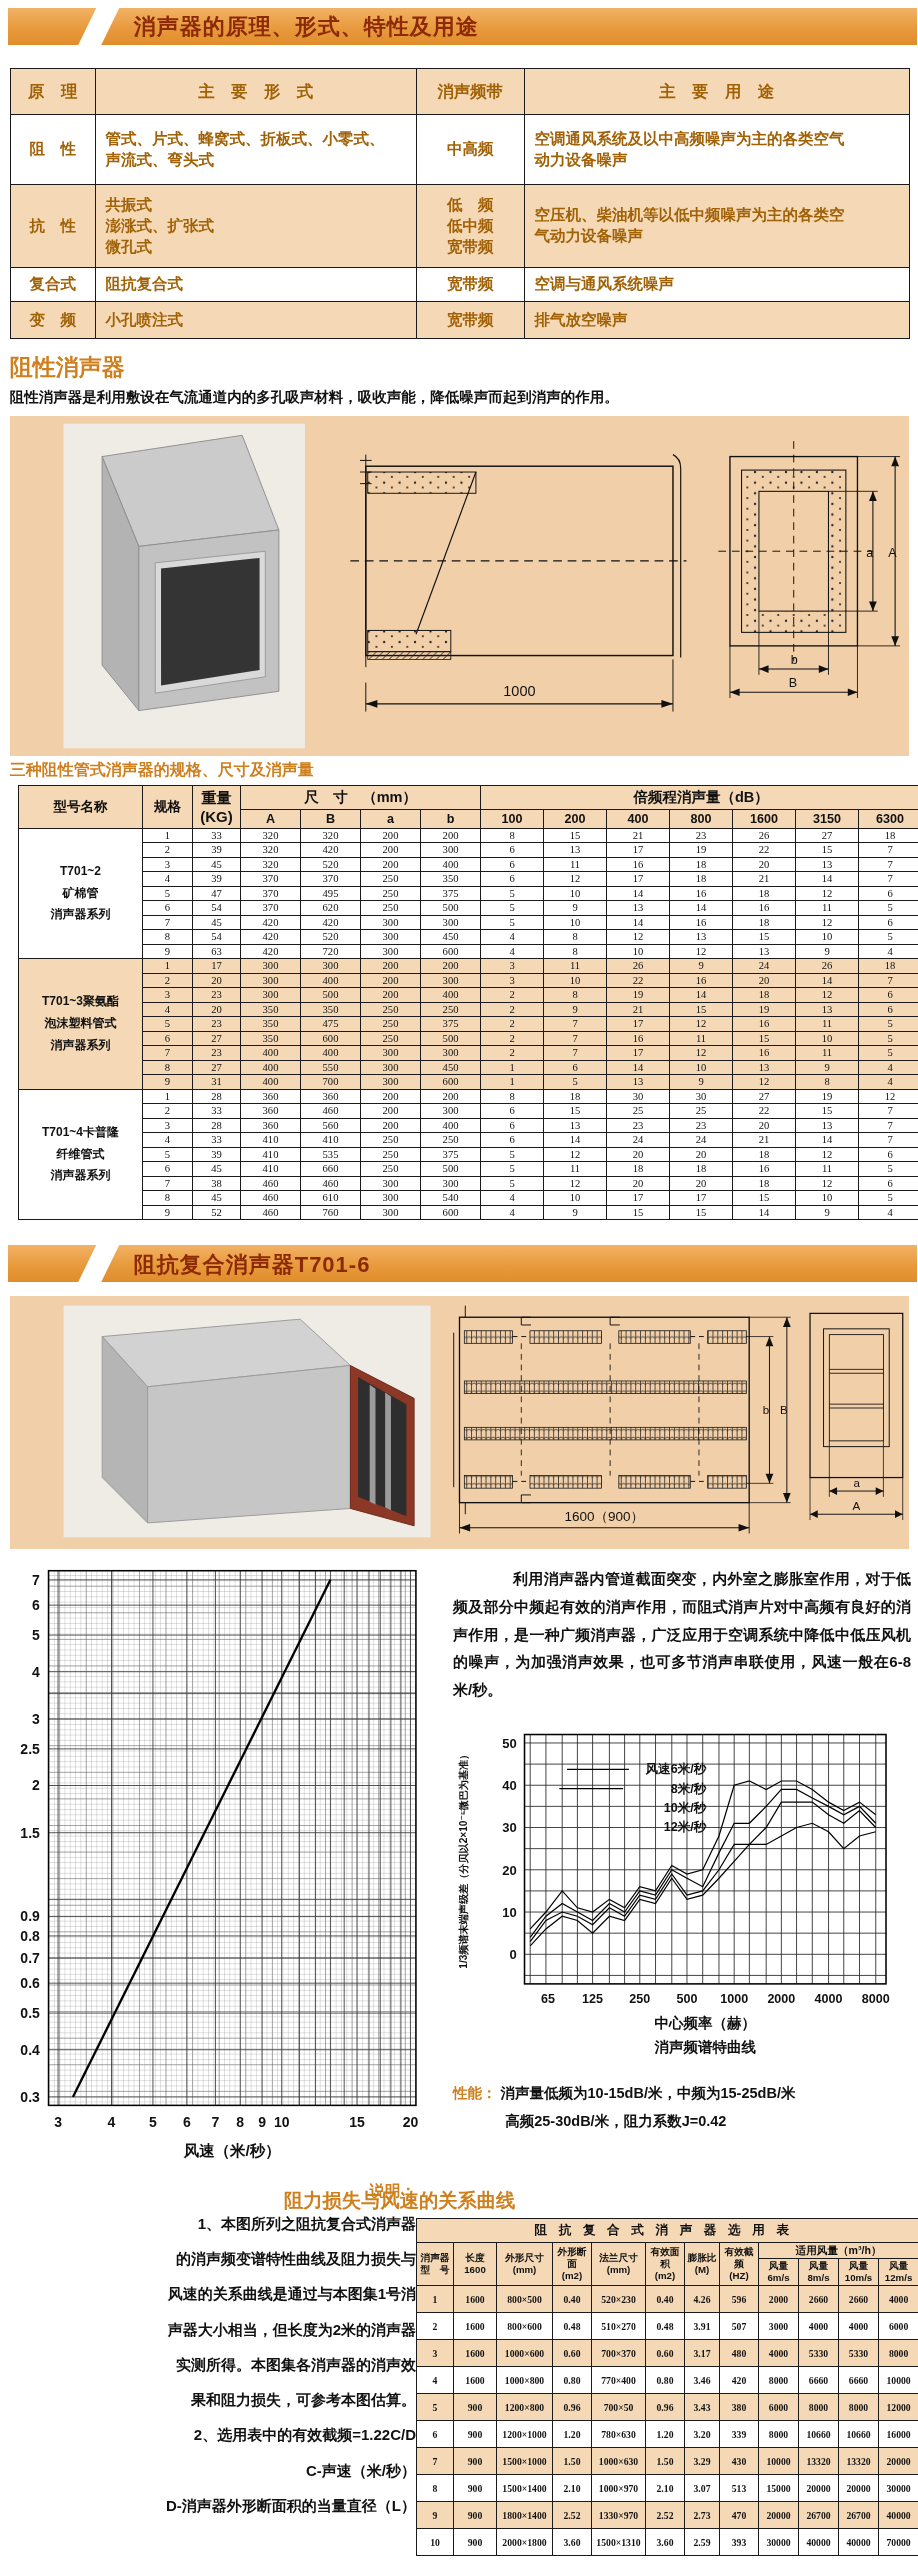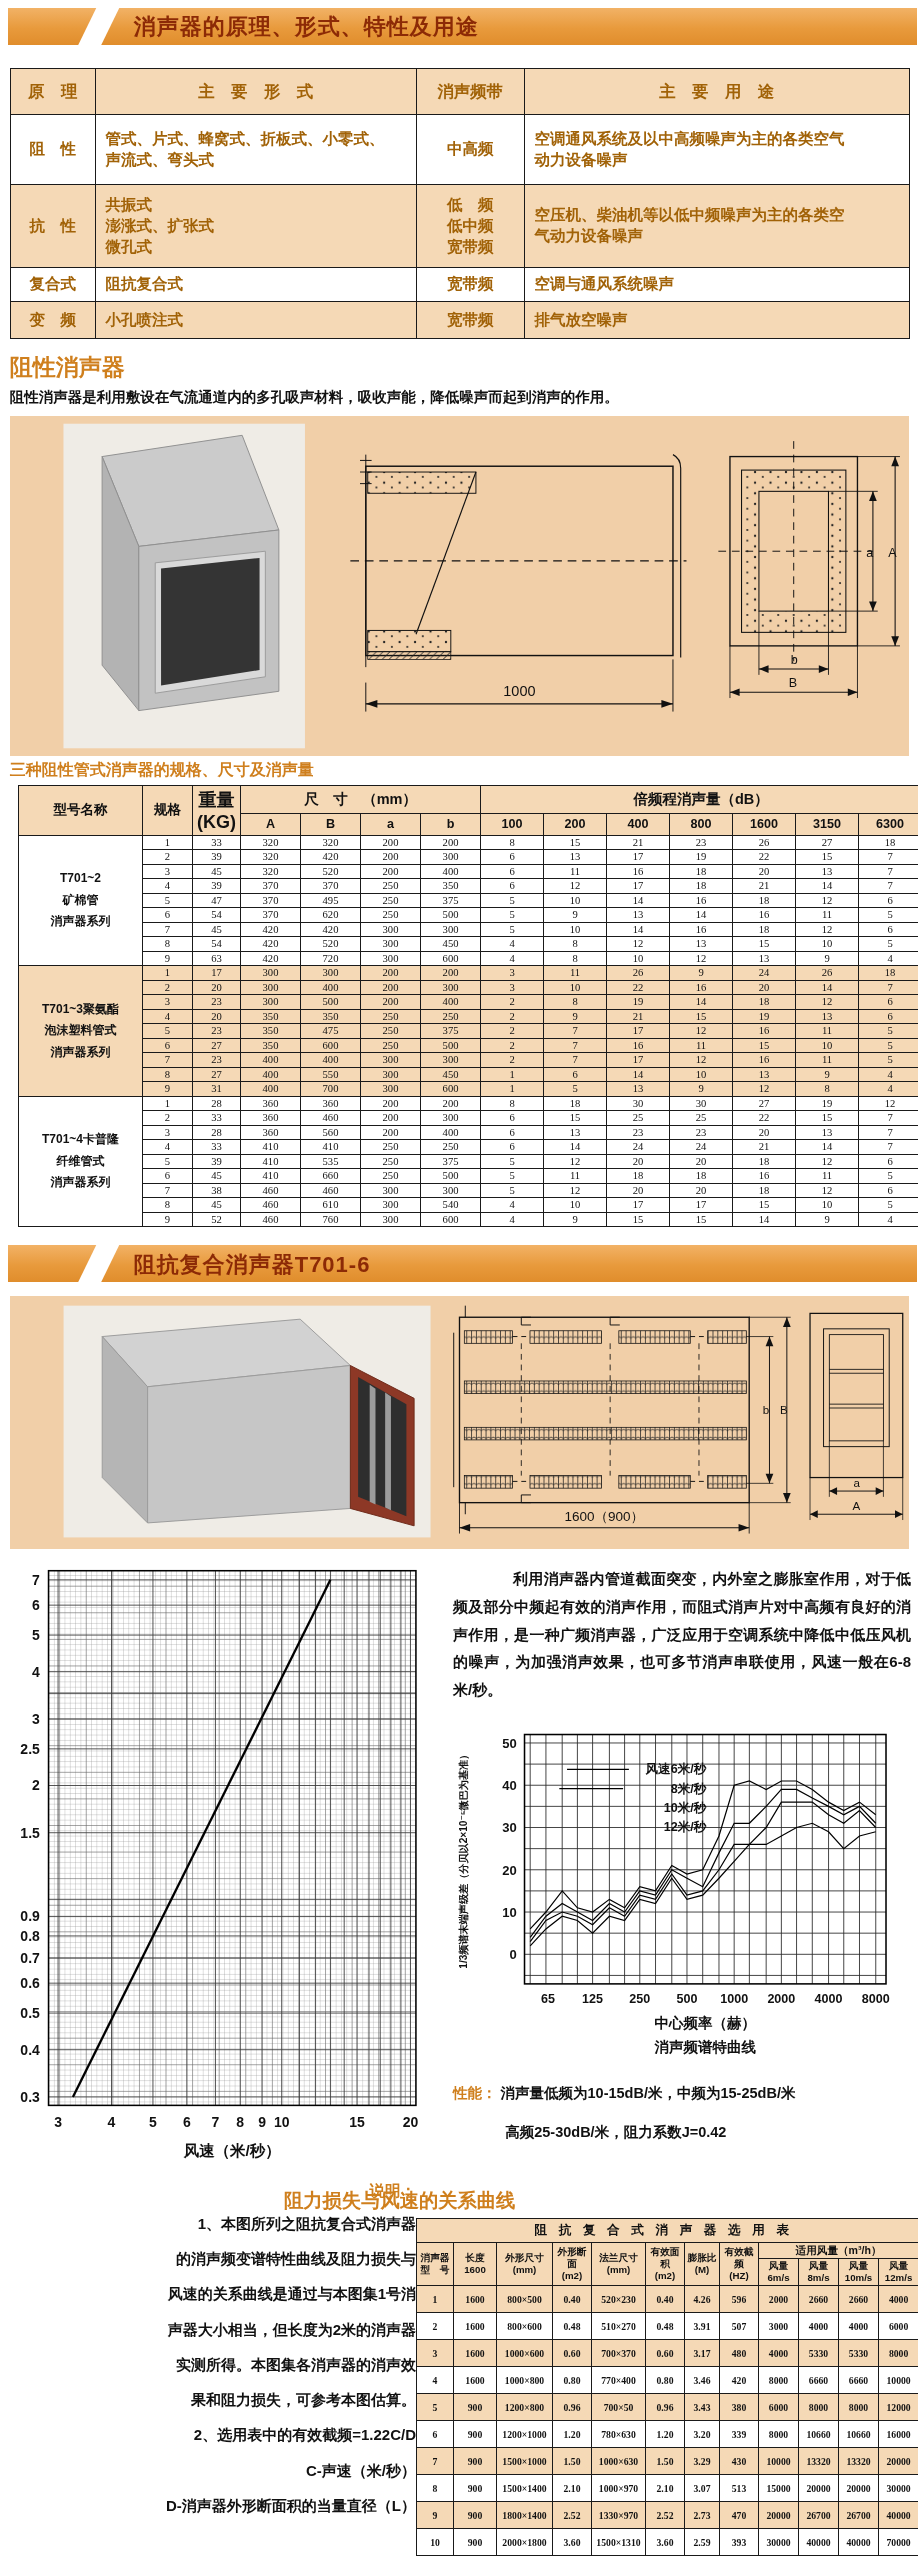--- a/index.html
+++ b/index.html
@@ -194,21 +194,21 @@
           <col style="width: 63px;">
           <col style="width: 63px;">
           <col style="width: 63px;">
           <col style="width: 63px;">
           <col style="width: 63px;">
         </colgroup>
         <thead>
           <tr>
             <th rowspan="2" style="font-size: 13.5px;">型号名称</th>
             <th rowspan="2" style="font-size: 13.5px;">规格</th>
-            <th rowspan="2" style="font-size: 18px;">重量<br>(KG)</th>
+            <th rowspan="2" style="font-size: 15px;">重量<br>(KG)</th>
             <th class="thickL" colspan="4" style="font-size: 14.5px;">尺　寸　（mm）</th>
             <th class="thickL" colspan="7" style="font-size: 14.5px;">倍频程消声量（dB）</th>
           </tr>
           <tr>
             <th class="thickL">A</th>
             <th>B</th>
             <th>a</th>
             <th>b</th>
             <th class="thickL">100</th>
             <th>200</th>
@@ -864,21 +864,21 @@
       <text x="262" y="96" text-anchor="end" font-size="13" font-weight="bold" fill="#111">10米/秒</text>
       <text x="262" y="116" text-anchor="end" font-size="13" font-weight="bold" fill="#111">12米/秒</text>
       <text x="14" y="145" font-size="10.5" font-weight="bold" fill="#111" text-anchor="middle" transform="rotate(-90 14 145)">1/3频谱末端声级差（分贝以2×10⁻⁵微巴为基准）</text>
       <text x="261" y="320" text-anchor="middle" font-size="15" font-weight="bold" fill="#111">中心频率（赫）</text>
       <text x="261" y="344" text-anchor="middle" font-size="15" font-weight="bold" fill="#111">消声频谱特曲线</text>
     </svg>
 
   <div class="perf" style="top:2084px;left:453px;width:458px;">
     <span class="plabel">性能：</span>
     <span>消声量低频为10-15dB/米，中频为15-25dB/米</span>
-    <div style="margin-left:3.6em;margin-top:20px;">高频25-30dB/米，阻力系数J=0.42</div>
+    <div style="margin-left:3.6em;margin-top:9px;">高频25-30dB/米，阻力系数J=0.42</div>
   </div>
 
   <div class="sec-title" style="top:2187px;left:284px;font-size:19.3px;">阻力损失与风速的关系曲线</div>
 
   <div class="notes" style="top:2181px;left:12px;width:404px;text-align:right;">
     <div class="nlabel">说明：</div>
     <div class="nbody" id="notes-body">1、本图所列之阻抗复合式消声器<br>的消声频变谱特性曲线及阻力损失与<br>风速的关系曲线是通过与本图集1号消<br>声器大小相当，但长度为2米的消声器<br>实测所得。本图集各消声器的消声效<br>果和阻力损失，可参考本图估算。<br>2、选用表中的有效截频=1.22C/D<br>C-声速（米/秒）<br>D-消声器外形断面积的当量直径（L）</div>
   </div>
 
   <div style="position:absolute;top:2218px;left:416px;" id="selection-table-holder">

